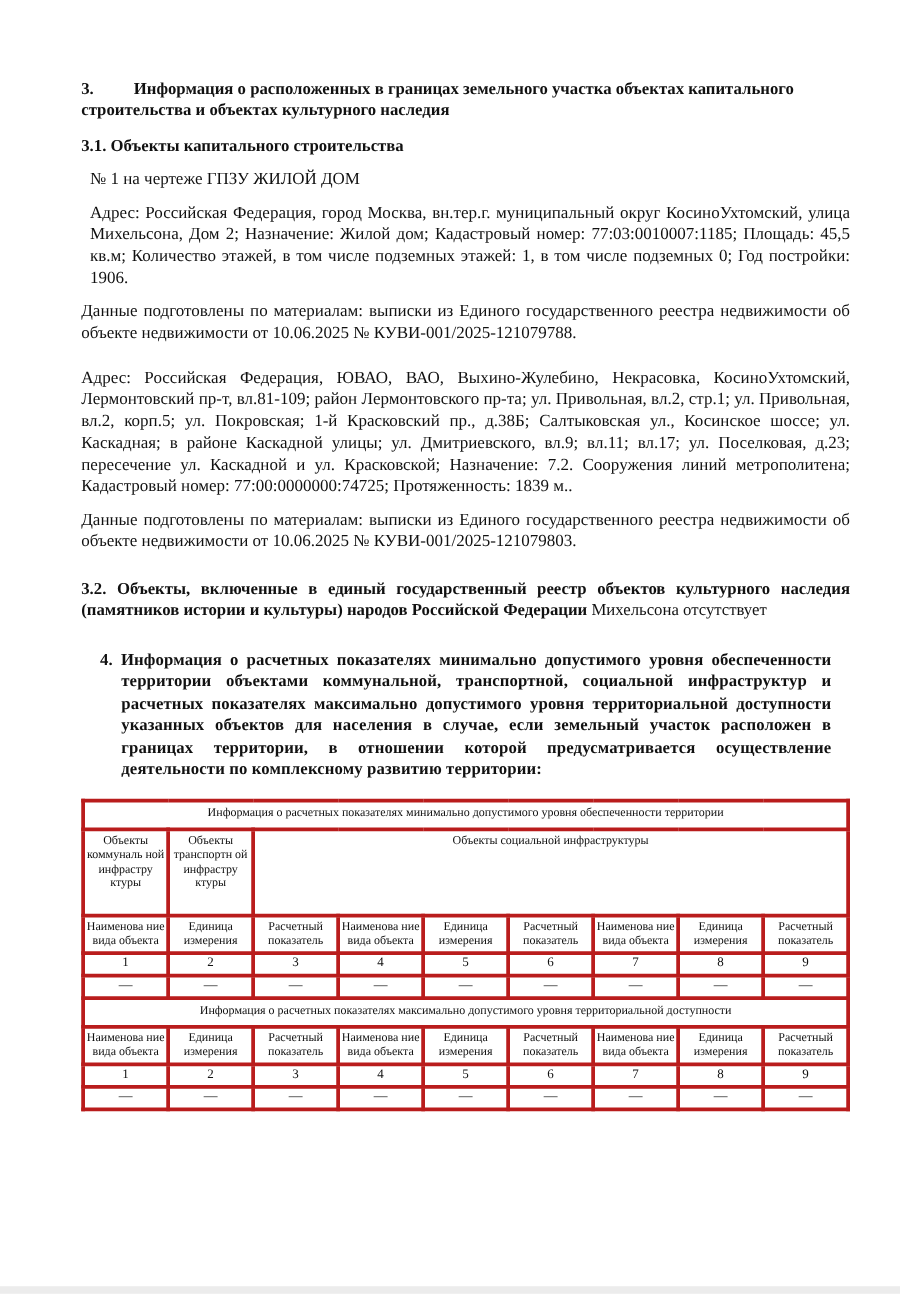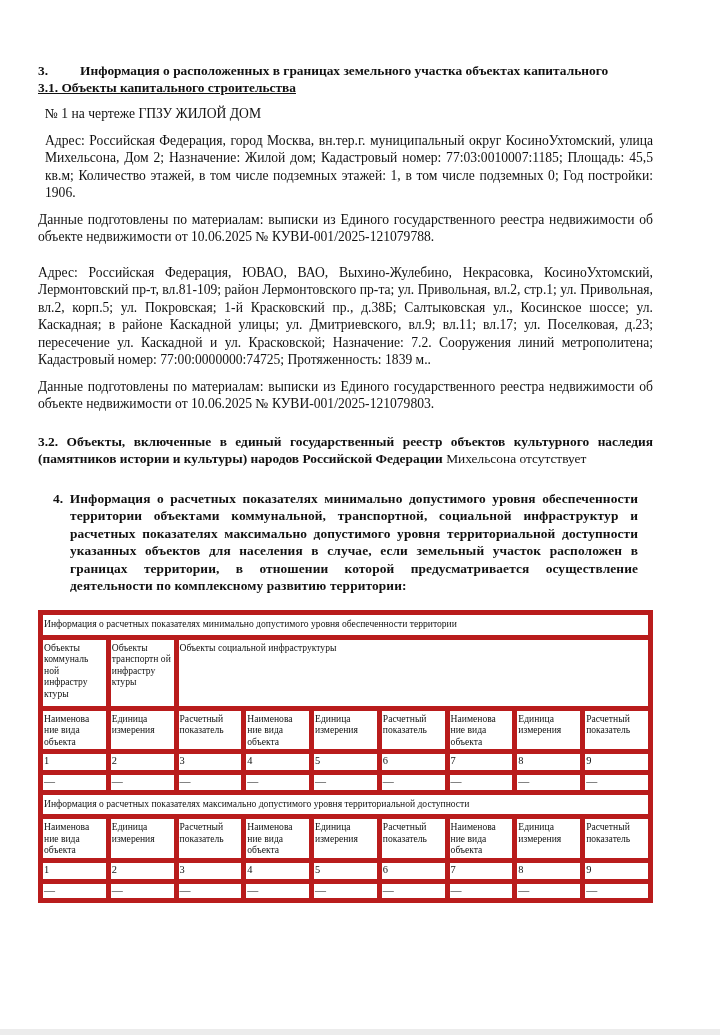--- a/index.html
+++ b/index.html
@@ -1,43 +1,44 @@
 <!DOCTYPE html>
 <html><head>
 <meta charset="utf-8">
 <style>
   html, body { margin: 0; padding: 0; }
   body {
     width: 720px; height: 1035px; background: #ffffff; position: relative; overflow: hidden;
     font-family: "Liberation Serif", serif; color: #111;
   }
-  .page { position: absolute; left: 38px; top: 62px; width: 615px; }
+  .page { position: absolute; left: 65px; top: 62px; width: 615px; }
   .h3 { font-weight: bold; font-size: 13.4px; line-height: 17px; margin: 0; }
   .h3 .num { display: inline-block; width: 42px; }
-  .h31 { font-weight: bold; font-size: 13.4px; line-height: 17px; margin: 0 0 0 0; text-decoration: underline; }
+  .h31 { font-weight: bold; font-size: 13.4px; line-height: 17px; margin: 12px 0 0 0; }
   .p { font-size: 13.6px; line-height: 17.5px; margin: 0; text-align: justify; padding-left: 7px; }
   .gap8 { height: 9px; }
   .gap6 { height: 7px; }
   .h32 { font-weight: bold; font-size: 13.4px; line-height: 17.5px; margin: 0; text-align: justify; }
   .h32 .plain { font-weight: normal; }
   .h4 { font-weight: bold; font-size: 13.4px; line-height: 17.6px; margin: 15px; text-align: justify; padding-left: 17px; text-indent: -17px; letter-spacing: 0.1px; }
   table.t { border-collapse: collapse; width: 615px; table-layout: fixed; margin-top: 0; font-size: 9.6px; line-height: 11.6px; }
-  table.t td { border: 5px solid #b91c1c; text-align: left; vertical-align: top; padding: 2px 1px; }
+  table.t td { border: 3px solid #b91c1c; text-align: center; vertical-align: top; padding: 2px 1px; }
   table.t td.title { padding: 3px 1px 5px; }
   table.t td.num { padding: 1px 1px 3px; font-size: 10.4px; }
   table.t td.dash { padding: 1px 1px 2px; font-size: 11px; }
   .bottom-bar { position: absolute; left: 0; top: 1029px; width: 720px; height: 6px; background: #ececec; }
 </style>
 </head>
 <body>
 
 <div class="page">
 
   <p class="h3" style="text-align:justify;">
     <span class="num">3.</span><span>Информация о расположенных в границах земельного участка объектах капитального</span><br>
+    <span>строительства и объектах культурного наследия</span>
   </p>
   <p class="h31">3.1. Объекты капитального строительства</p>
 
   <div class="gap8"></div>
   <p class="p">№ 1 на чертеже ГПЗУ ЖИЛОЙ ДОМ</p>
   <div class="gap8"></div>
   <p class="p" style="padding-left:7px;">Адрес: Российская Федерация, город Москва, вн.тер.г. муниципальный округ КосиноУхтомский, улица Михельсона, Дом 2; Назначение: Жилой дом; Кадастровый номер: 77:03:0010007:1185; Площадь: 45,5 кв.м; Количество этажей, в том числе подземных этажей: 1, в том числе подземных 0; Год постройки: 1906.</p>
   <div class="gap8"></div>
   <p class="p" style="padding-left:0;">Данные подготовлены по материалам: выписки из Единого государственного реестра недвижимости об объекте недвижимости от 10.06.2025 № КУВИ-001/2025-121079788.</p>
   <div class="gap8"></div>

